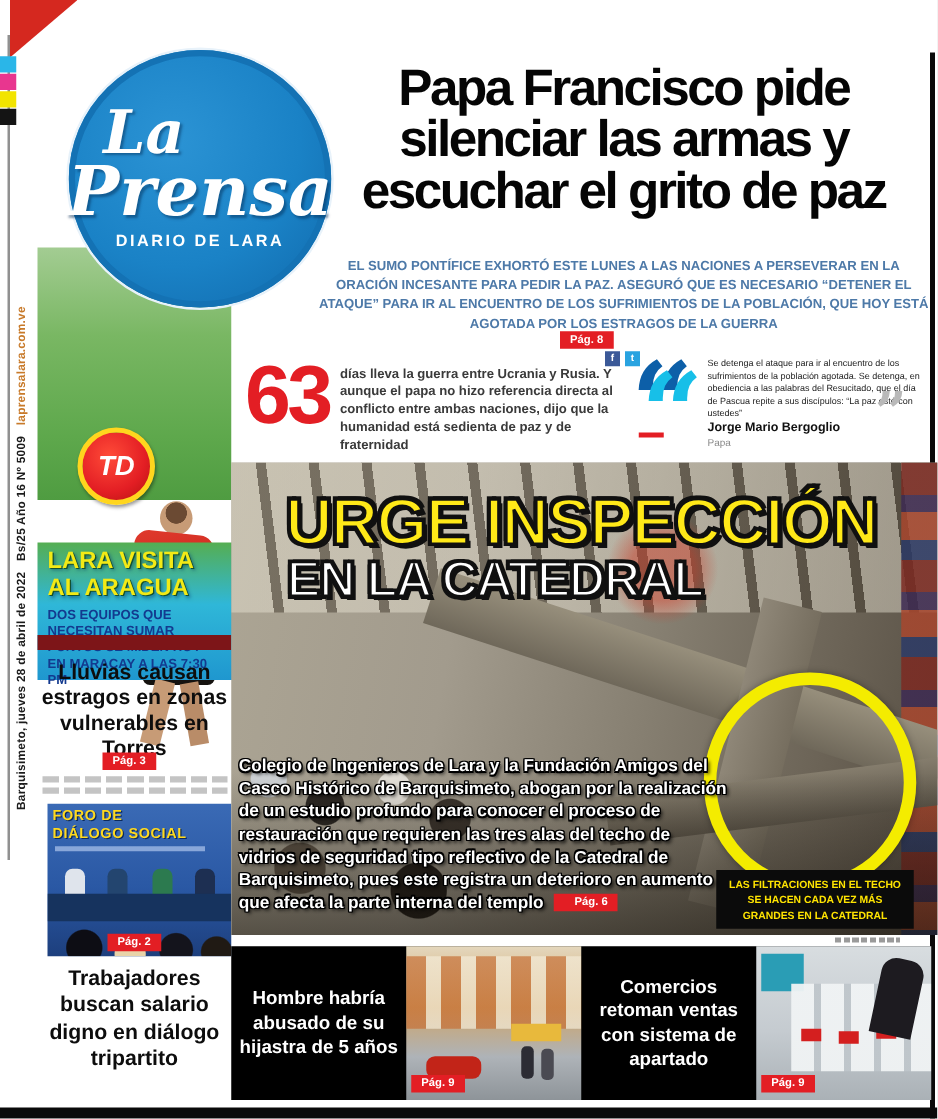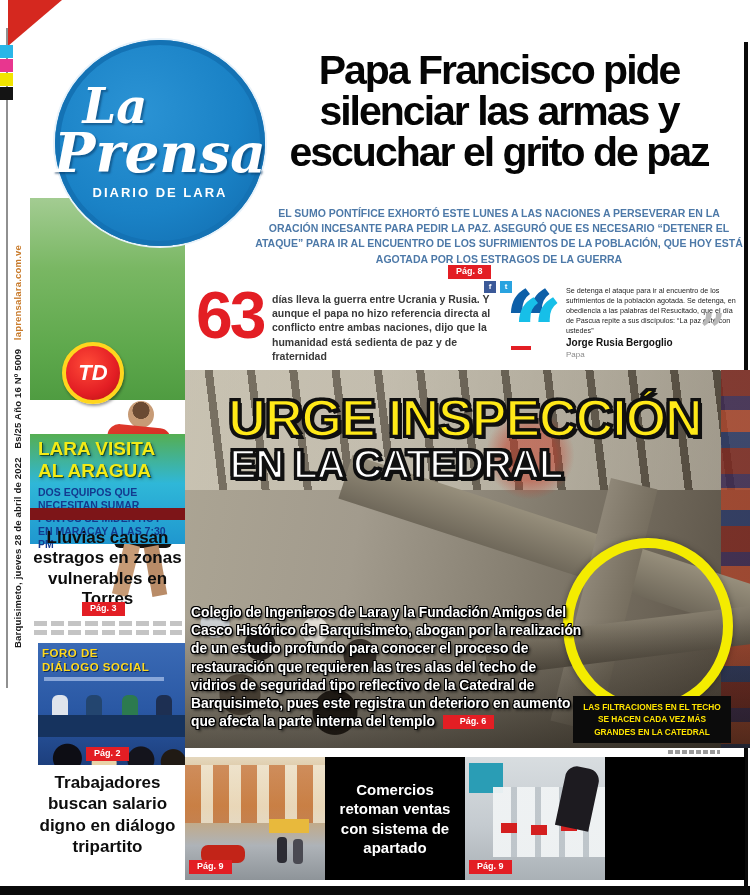--- a/index.html
+++ b/index.html
@@ -218,21 +218,21 @@
   <div class="abs social tw">t</div>
 
   <div class="abs counter-num">63</div>
   <div class="abs counter-text">días lleva la guerra entre Ucrania y Rusia. Y aunque el papa no hizo referencia directa al conflicto entre ambas naciones, dijo que la humanidad está sedienta de paz y de fraternidad</div>
 
   <div class="abs q-glyph q-dark">“</div>
   <div class="abs q-glyph q-cyan">“</div>
   <div class="abs q-dash"></div>
   <div class="abs q-text">Se detenga el ataque para ir al encuentro de los sufrimientos de la población agotada. Se detenga, en obediencia a las palabras del Resucitado, que el día de Pascua repite a sus discípulos: “La paz esté con ustedes”</div>
   <div class="abs q-close">”</div>
-  <div class="abs q-author">Jorge Rusia Bergoglio</div>
+  <div class="abs q-author">Jorge Mario Bergoglio</div>
   <div class="abs q-role">Papa</div>
 
   <div class="abs sports-photo">
     <div class="abs player-head"></div>
     <div class="abs player-torso"></div>
     <div class="abs player-shorts"></div>
     <div class="abs player-leg1"></div>
     <div class="abs player-leg2"></div>
   </div>
   <div class="abs td-logo">TD</div>
@@ -287,20 +287,21 @@
     <div class="cat-ring"></div>
     <div class="cat-callout">LAS FILTRACIONES EN EL TECHO SE HACEN CADA VEZ MÁS GRANDES EN LA CATEDRAL</div>
     <div class="cat-body">
       <span>Colegio de Ingenieros de Lara y la Fundación Amigos del Casco Histórico de Barquisimeto, abogan por la realización de un estudio profundo para conocer el proceso de restauración que requieren las tres alas del techo de vidrios de seguridad tipo reflectivo de la Catedral de Barquisimeto, pues este registra un deterioro en aumento que afecta la parte interna del templo</span>
       <span class="tag">Pág. 6</span>
     </div>
   </div>
   <div class="abs cat-credit"></div>
 
   <div class="abs strip">
+    <div class="cell txt">Hombre habría abusado de su hijastra de 5 años</div>
     <div class="cell photo photo-street">
       <div class="street-windows"></div>
       <div class="street-awning"></div>
       <div class="street-car"></div>
       <div class="street-ped1"></div>
       <div class="street-ped2"></div>
       <div class="tag strip-tag">Pág. 9</div>
     </div>
     <div class="cell txt">Comercios retoman ventas con sistema de apartado</div>
     <div class="cell photo photo-store">

